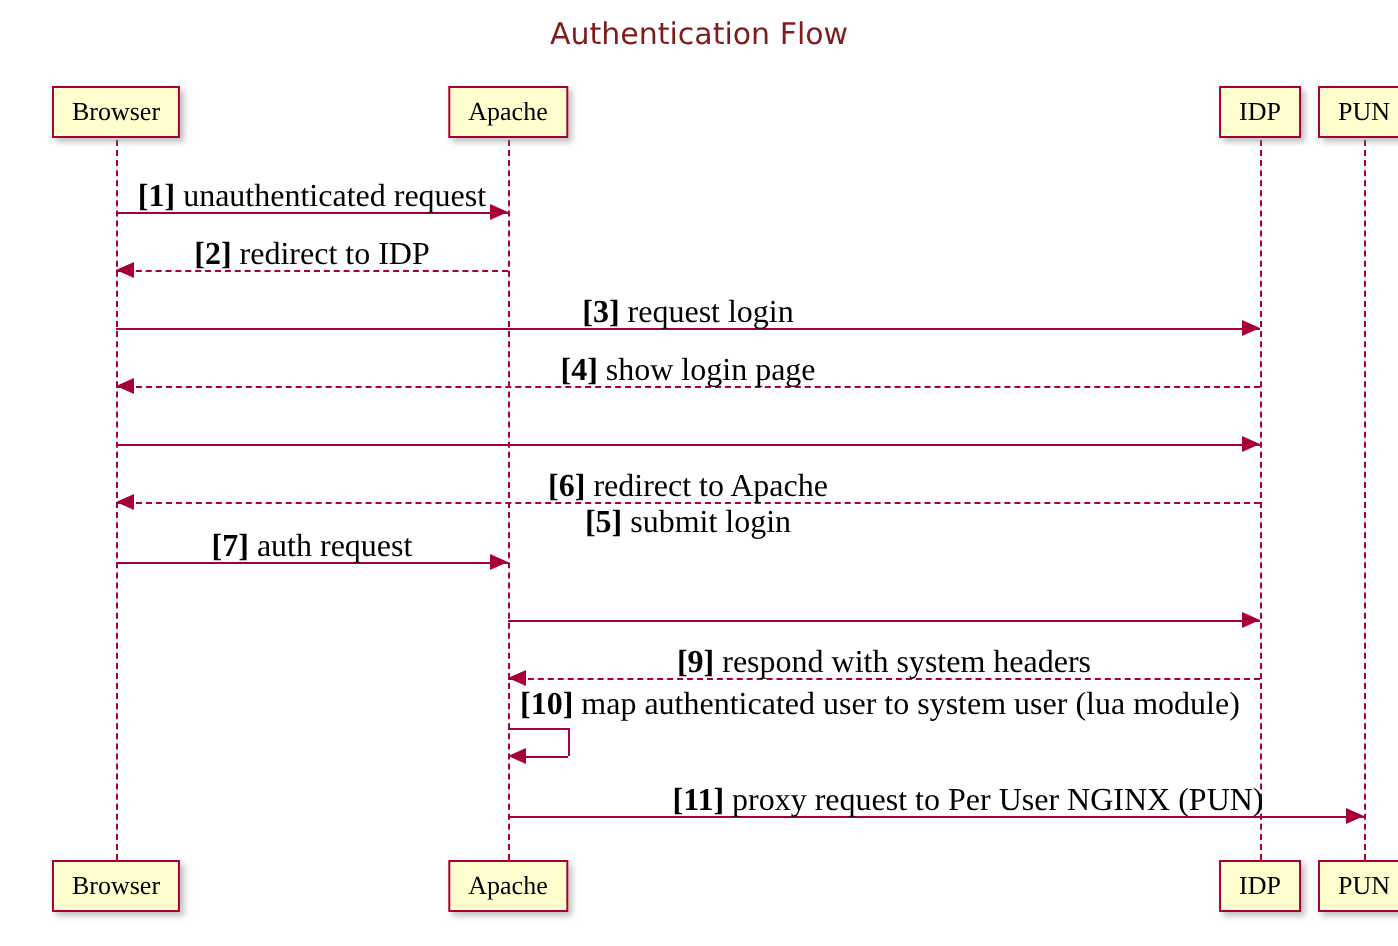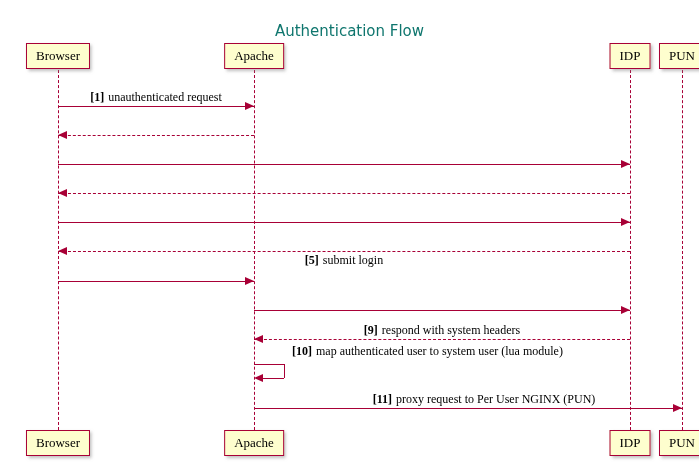--- a/index.html
+++ b/index.html
@@ -3,41 +3,41 @@
 <meta charset="utf-8">
 <style>
   :root{
     --line:#a80036;
     --fill:#fefece;
     --text:#000000;
   }
   html,body{margin:0;padding:0;background:#ffffff;}
   body{font-family:"DejaVu Sans","Liberation Sans",sans-serif;color:var(--text);}
   #diagram{position:relative;width:699px;height:473px;background:#ffffff;overflow:hidden;}
-  #title{position:absolute;top:22px;left:0;width:100%;text-align:center;font-size:15px;color:#0f766e;}
+  #title{position:absolute;top:8px;left:0;width:100%;text-align:center;font-size:15px;color:#7f1d1d;}
   #layer{position:absolute;left:16px;top:0;width:100%;height:100%;font-family:Liberation Serif, serif;}
   .pbox{
     position:absolute;
     transform:translateX(-50%);
     background:var(--fill);
     border:1.5px solid var(--line);
     padding:4px 9px;
     font-size:13px;
     line-height:16px;
     white-space:nowrap;
     box-shadow:2px 2px 3px rgba(140,140,140,0.55);
   }
   .lifeline{position:absolute;width:0;border-left:1px dashed var(--line);}
   .mline{position:absolute;height:0;border-top:1px solid var(--line);}
   .mline.dashed{border-top-style:dashed;}
   .vline{position:absolute;width:0;border-left:1px solid var(--line);}
   .head{position:absolute;width:0;height:0;border-top:4px solid transparent;border-bottom:4px solid transparent;}
   .head.right{border-left:9px solid var(--line);}
   .head.left{border-right:9px solid var(--line);}
-  .mlabel{position:absolute;font-size:12px;white-space:nowrap;transform:translateX(-50%);color:var(--text);}
+  .mlabel{position:absolute;font-size:16px;white-space:nowrap;transform:translateX(-50%);color:var(--text);}
   .mlabel.noc{transform:none;}
   .mlabel .num{font-weight:bold;margin-right:4px;}
 </style>
 </head>
 <body>
 
 <div id="diagram">
   <div id="title">Authentication Flow</div>
   <div id="layer">
       <div class="lifeline" style="left: 42px; top: 70px; height: 360px;"></div>
@@ -50,37 +50,42 @@
       <div class="pbox" style="left: 614px; top: 43px;">IDP</div>
       <div class="pbox" style="left: 614px; top: 430px;">IDP</div>
       <div class="lifeline" style="left: 666px; top: 70px; height: 360px;"></div>
       <div class="pbox" style="left: 666px; top: 43px;">PUN</div>
       <div class="pbox" style="left: 666px; top: 430px;">PUN</div>
       <div class="mline" style="left: 42px; top: 106px; width: 196px;"></div>
       <div class="head right" style="left: 229px; top: 102px;"></div>
       <div class="mlabel" style="left: 140px; top: 90px;"><span class="num">[1]</span><span>unauthenticated request</span></div>
       <div class="mline dashed" style="left: 42px; top: 135px; width: 196px;"></div>
       <div class="head left" style="left: 42px; top: 131px;"></div>
+      <div class="mlabel" style="left: 140px; top: 119px;"><span class="num">[2]</span><span>redirect to IDP</span></div>
       <div class="mline" style="left: 42px; top: 164px; width: 572px;"></div>
       <div class="head right" style="left: 605px; top: 160px;"></div>
+      <div class="mlabel" style="left: 328px; top: 148px;"><span class="num">[3]</span><span>request login</span></div>
       <div class="mline dashed" style="left: 42px; top: 193px; width: 572px;"></div>
       <div class="head left" style="left: 42px; top: 189px;"></div>
+      <div class="mlabel" style="left: 328px; top: 177px;"><span class="num">[4]</span><span>show login page</span></div>
       <div class="mline" style="left: 42px; top: 222px; width: 572px;"></div>
       <div class="head right" style="left: 605px; top: 218px;"></div>
       <div class="mlabel" style="left: 328px; top: 206px; margin-top: 47px;"><span class="num">[5]</span><span>submit login</span></div>
       <div class="mline dashed" style="left: 42px; top: 251px; width: 572px;"></div>
       <div class="head left" style="left: 42px; top: 247px;"></div>
+      <div class="mlabel" style="left: 328px; top: 235px;"><span class="num">[6]</span><span>redirect to Apache</span></div>
       <div class="mline" style="left: 42px; top: 281px; width: 196px;"></div>
       <div class="head right" style="left: 229px; top: 277px;"></div>
+      <div class="mlabel" style="left: 140px; top: 265px;"><span class="num">[7]</span><span>auth request</span></div>
       <div class="mline" style="left: 238px; top: 310px; width: 376px;"></div>
       <div class="head right" style="left: 605px; top: 306px;"></div>
       <div class="mline dashed" style="left: 238px; top: 339px; width: 376px;"></div>
       <div class="head left" style="left: 238px; top: 335px;"></div>
       <div class="mlabel" style="left: 426px; top: 323px;"><span class="num">[9]</span><span>respond with system headers</span></div>
-      <div class="mlabel noc" style="left: 244px; top: 344px; margin-left: 32px;"><span class="num">[10]</span><span>map authenticated user to system user (lua module)</span></div>
+      <div class="mlabel noc" style="left: 244px; top: 344px;"><span class="num">[10]</span><span>map authenticated user to system user (lua module)</span></div>
       <div class="mline" style="left: 238px; top: 364px; width: 30px;"></div>
       <div class="vline" style="left: 268px; top: 364px; height: 14px;"></div>
       <div class="mline" style="left: 246px; top: 378px; width: 22px;"></div>
       <div class="head left" style="left: 238px; top: 374px;"></div>
       <div class="mline" style="left: 238px; top: 408px; width: 428px;"></div>
       <div class="head right" style="left: 657px; top: 404px;"></div>
       <div class="mlabel" style="left: 452px; top: 392px; margin-left: 16px;"><span class="num">[11]</span><span>proxy request to Per User NGINX (PUN)</span></div>
     </div>
 </div>
 

